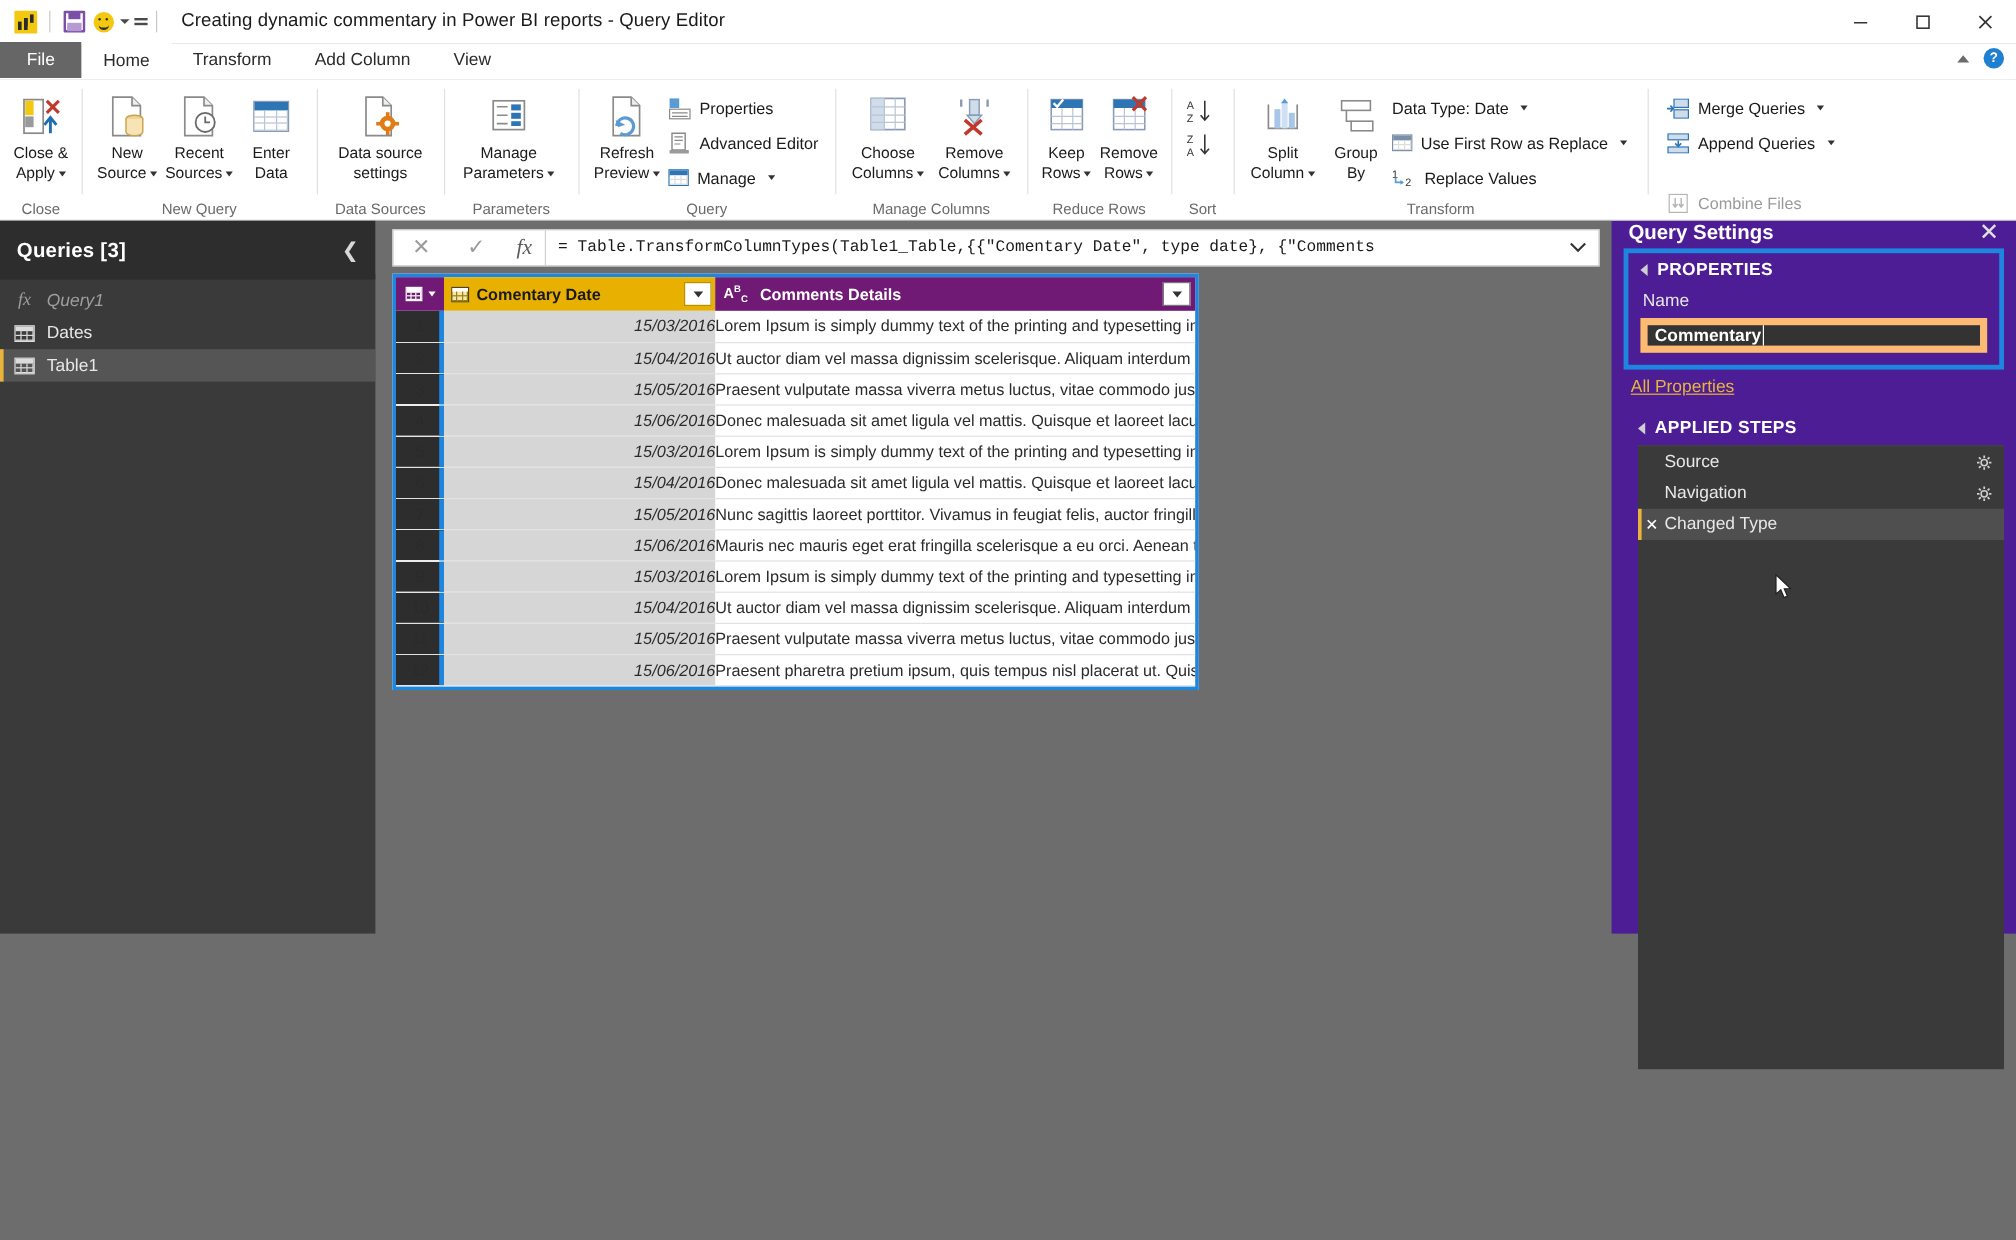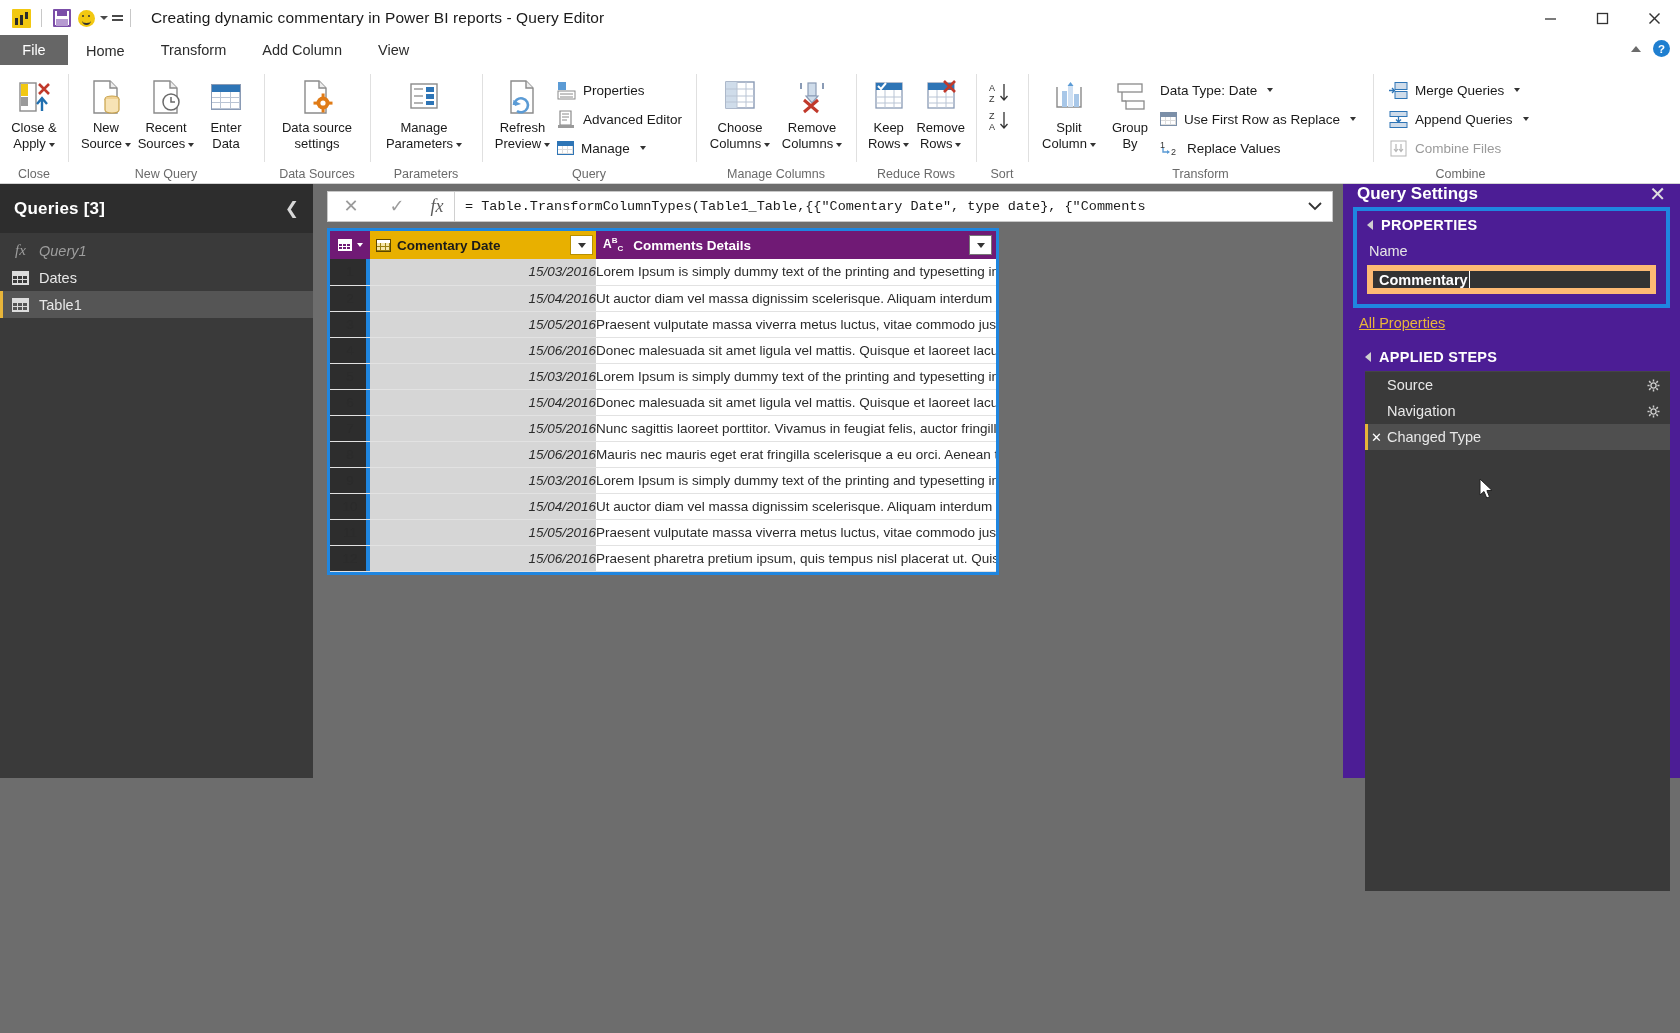--- a/index.html
+++ b/index.html
@@ -77,21 +77,21 @@
     width:72px; display:flex; flex-direction:column; align-items:center; padding-top:4px; cursor:default;
   }
   .bigbtn.w90 { width:92px; }
   .bigbtn.w84 { width:84px; }
   .bigbtn .ico { height:42px; display:flex;align-items:center;justify-content:center; }
   .bigbtn .lbl { font-size:13px; color:#1a1a1a; text-align:center; line-height:16px; margin-top:2px; }
   .dd-tri { display:inline-block; width:0;height:0;border-left:3.5px solid transparent;border-right:3.5px solid transparent;border-top:4px solid #333; vertical-align:middle; margin-left:3px;}
 
   .smallcol { display:flex; flex-direction:column; justify-content:flex-start; padding-top:5px; gap:3px;}
   .smallbtn { display:flex; align-items:center; gap:7px; height:26px; padding:0 6px 0 2px; font-size:13.5px; color:#1a1a1a; white-space:nowrap;}
-  .smallbtn.disabled { color:#9a9a9a; }
+  .smallbtn.disabled { color:#9a9a9a;margin-top:21px; }
   .gridicon { width:30px;height:26px; display:grid; grid-template-rows: 7px 1fr 1fr 1fr; grid-template-columns:1fr 1fr 1fr; border:1.4px solid #8a9bb5;}
   .gridicon i{ border-right:1px solid #b9c4d4; border-bottom:1px solid #b9c4d4; }
   .gridicon .hdr{ grid-column:1/4; background:#2e75b6; border:0;}
 
   
   .main { position:absolute; left:0; top:184px; right:0; bottom:0; display:flex; }
 
   
   .queries {
     width:313px; background:#3a3a3a; display:flex; flex-direction:column; position:relative;

